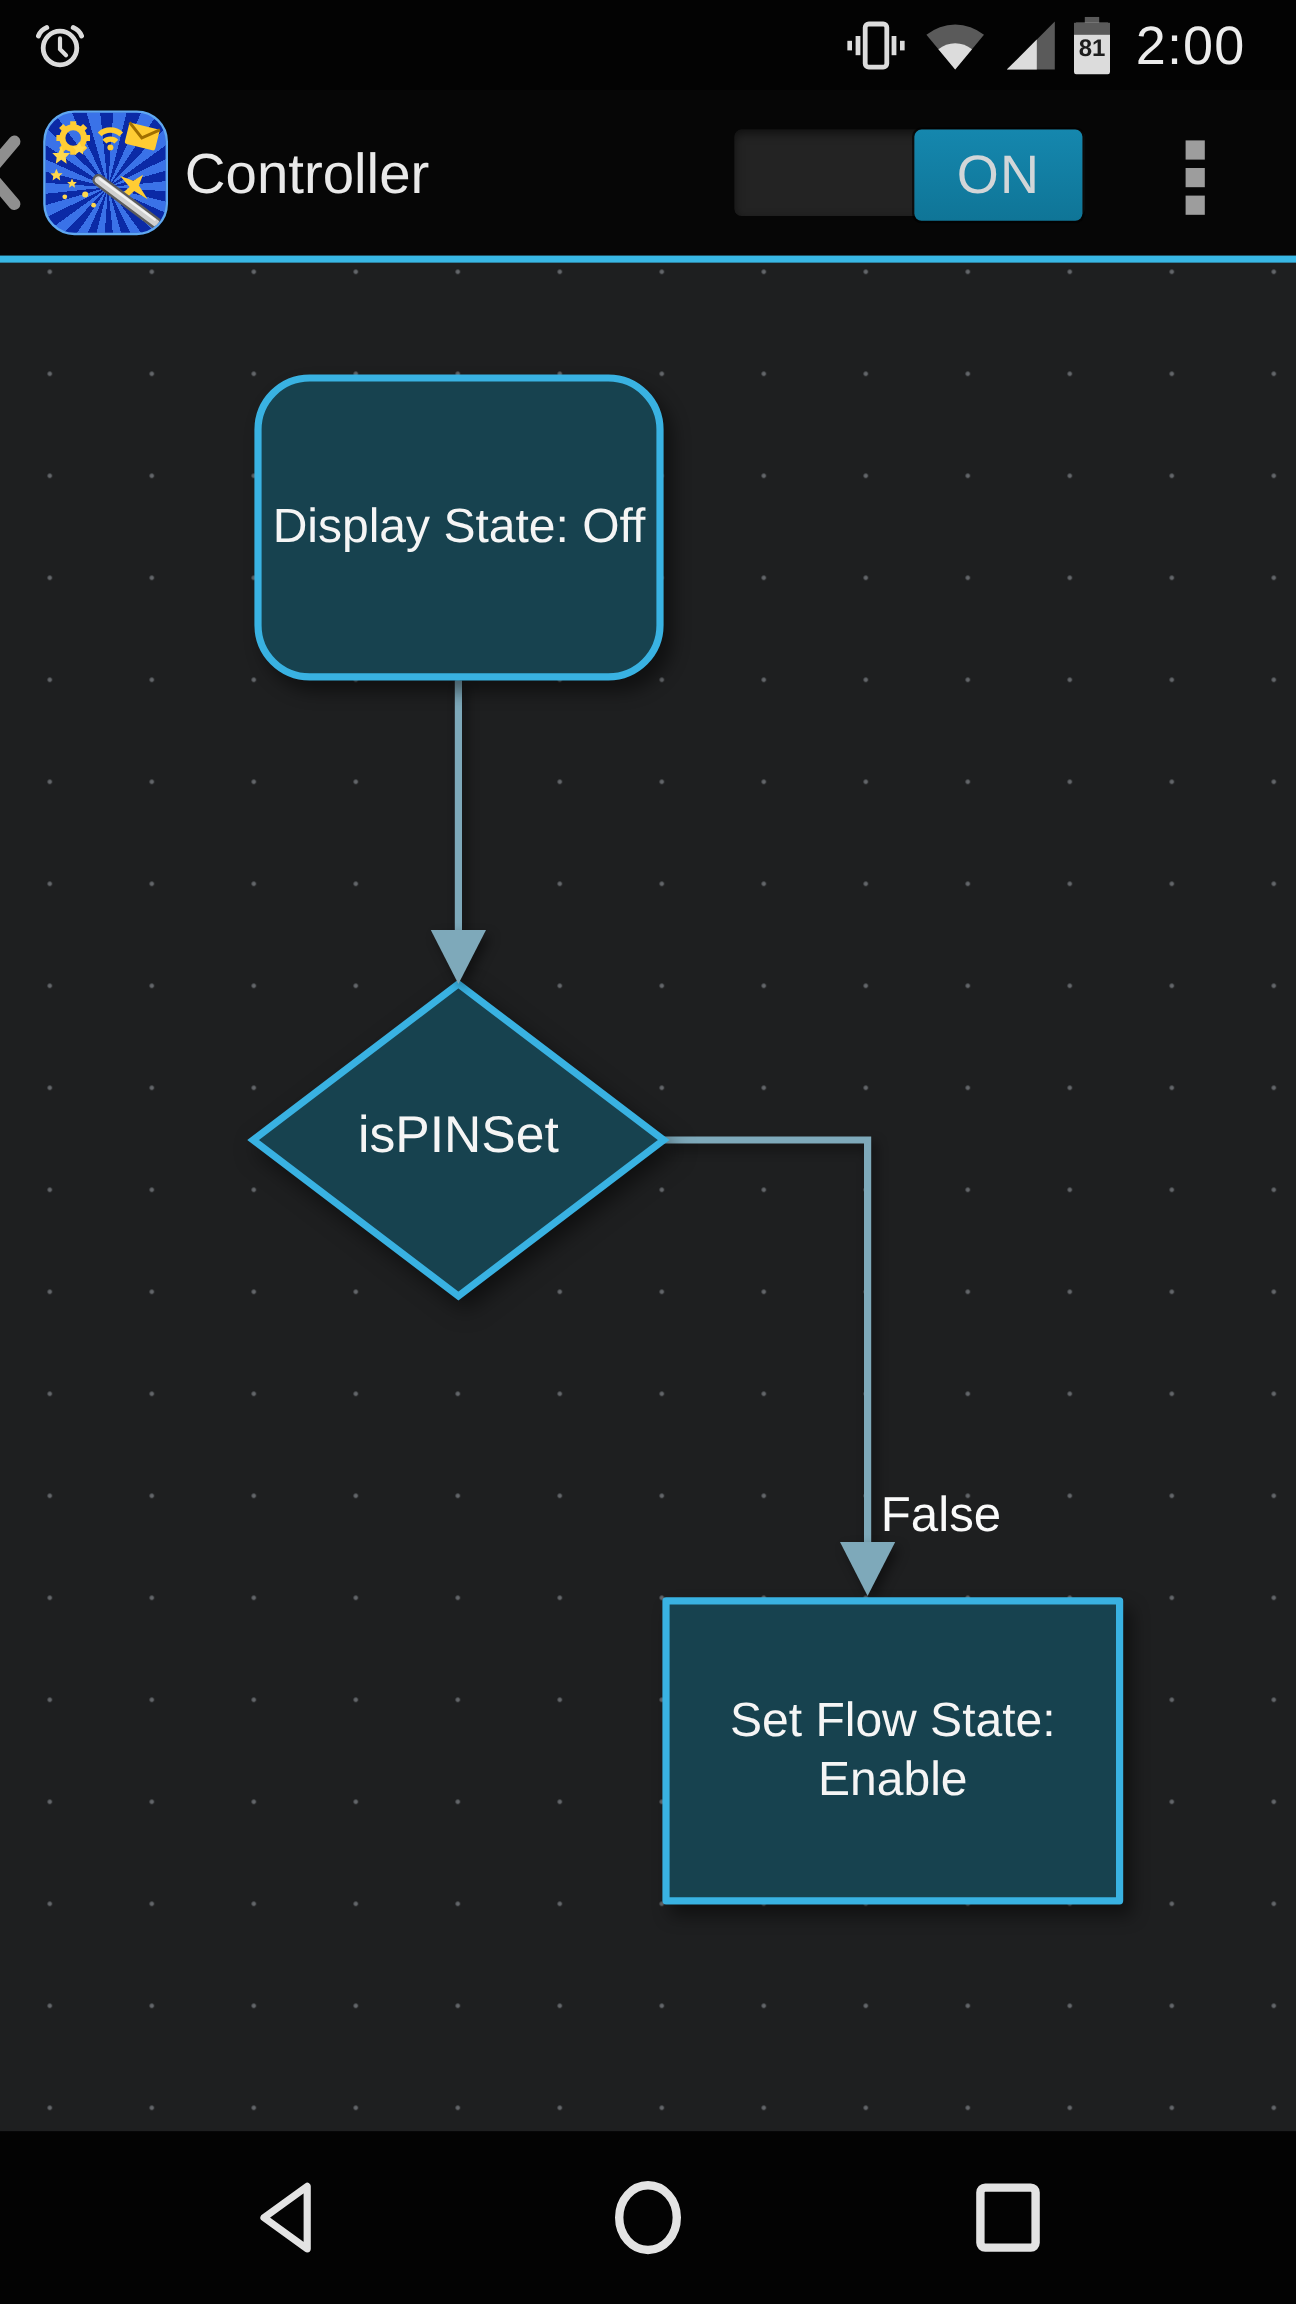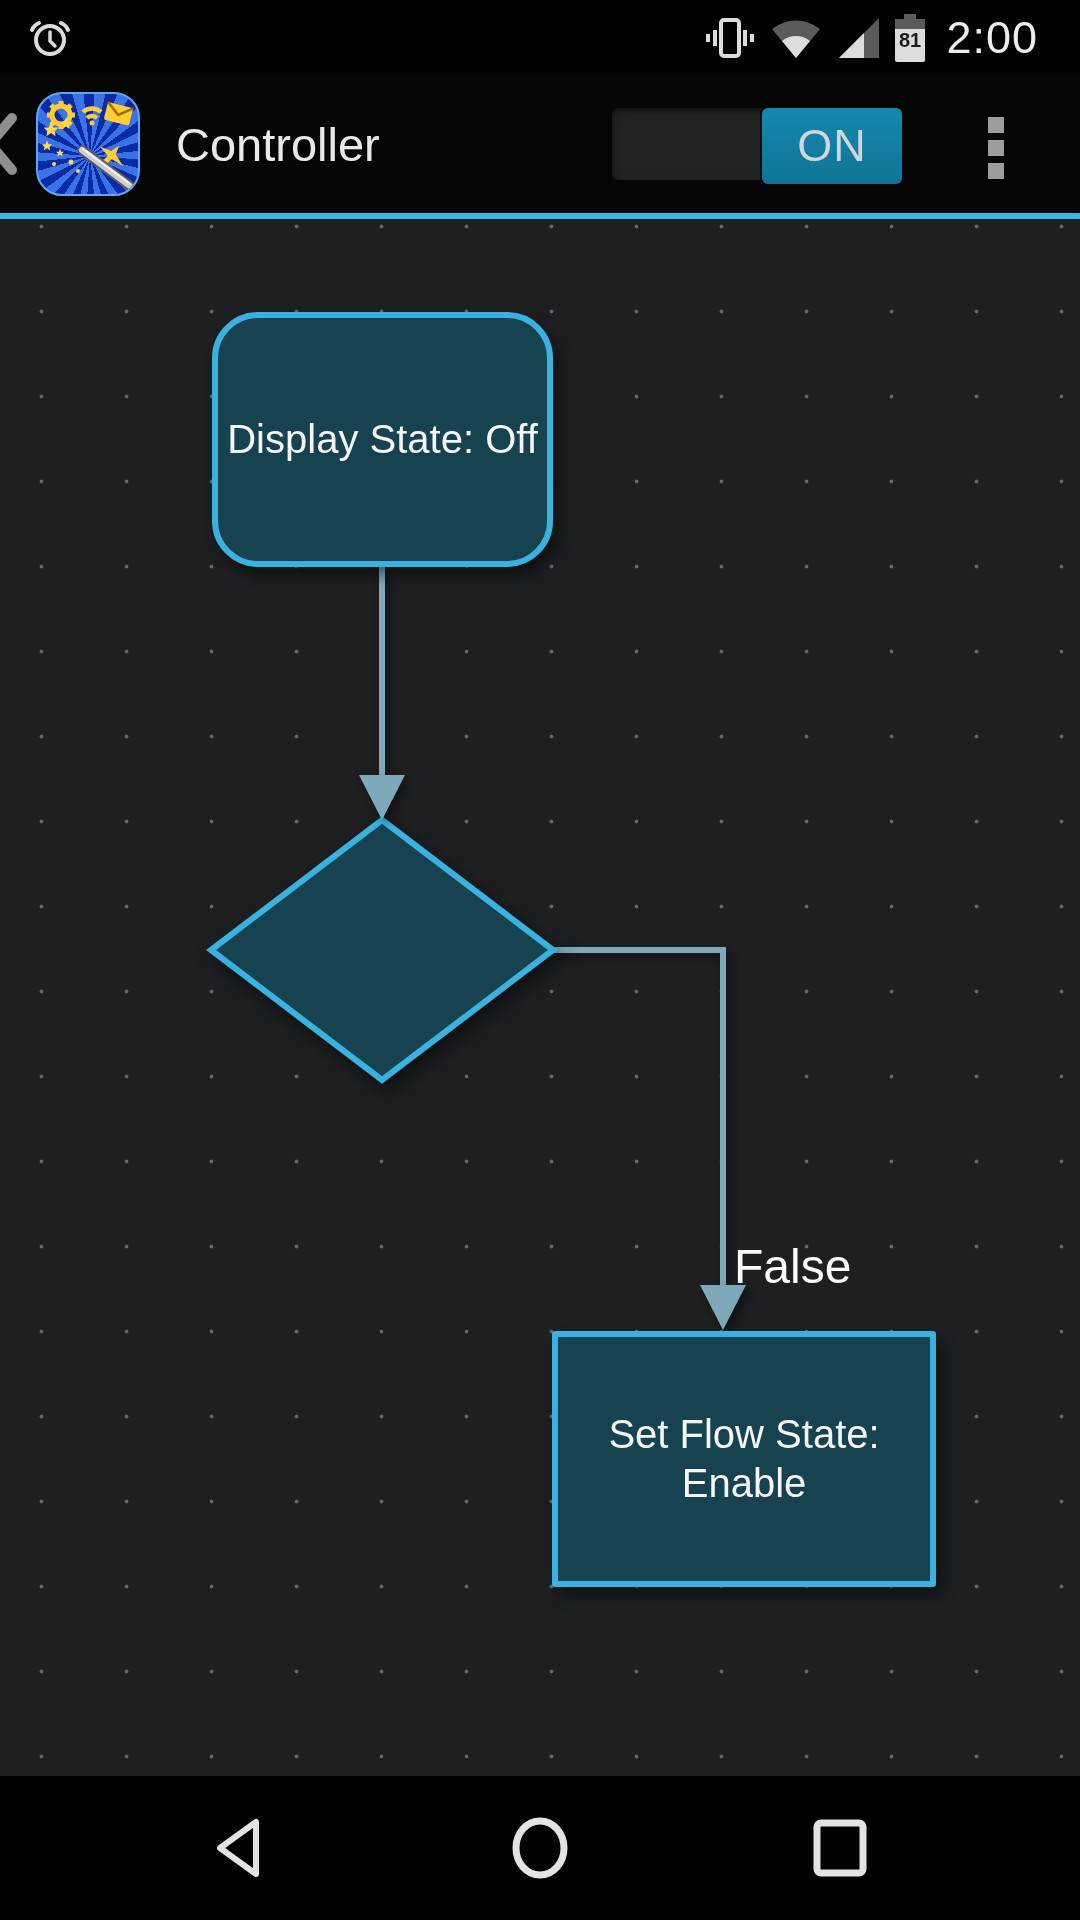--- a/index.html
+++ b/index.html
@@ -20,21 +20,21 @@
     position:absolute;left:0;top:75px;width:1080px;height:138px;background:#060606;
     display:flex;align-items:center;
   }
   .back-chevron-svg{margin-left:-16px;flex:0 0 auto;}
   .app-icon{
     position:relative;width:104px;height:104px;border-radius:26px;margin-left:8px;flex:0 0 auto;
     overflow:hidden;border:2px solid #5fa8f0;box-sizing:border-box;
     background:#0d2db0 repeating-conic-gradient(from 4deg at 52% 62%, #3a72e8 0deg 10deg, #0b2aa6 10deg 20deg);
   }
   .app-icon svg{position:absolute;left:0;top:0;}
-  .app-title{font-size:47px;font-weight:400;color:#e9e9e9;margin:0 0 0 36px;}
+  .app-title{font-size:47px;font-weight:400;color:#e9e9e9;margin:0 0 0 14px;}
   .switch{
     position:absolute;left:612px;top:33px;width:292px;height:72px;border-radius:6px;
     background:#232323;box-shadow:inset 0 3px 8px rgba(0,0,0,0.55);
   }
   .switch-thumb{
     position:absolute;left:150px;top:0;width:140px;height:76px;border-radius:6px;
     background:linear-gradient(#1587ae,#0f7597);box-shadow:0 0 0 2px rgba(0,0,0,0.6);
     display:flex;align-items:center;justify-content:center;
   }
   .switch-thumb span{font-size:45px;color:#d2d6d8;letter-spacing:1px;}
@@ -61,21 +61,21 @@
     position:absolute;box-sizing:border-box;background:#17424f;border:6px solid #39b2e2;
     color:#f5f5f5;display:flex;flex-direction:column;align-items:center;justify-content:center;
     text-align:left;box-shadow:7px 9px 14px rgba(0,0,0,0.45);font-size:40px;
   }
   .node-start{left:212px;top:93px;width:341px;height:255px;border-radius:46px;}
   .node-action{left:552px;top:1112px;width:384px;height:256px;border-radius:3px;line-height:49px;}
   .diamond-label{
     position:absolute;left:212px;top:703px;width:340px;text-align:center;
     font-size:43px;color:#f5f5f5;
   }
-  .edge-label{position:absolute;left:734px;top:1020px;font-size:48px;color:#fafafa;}
+  .edge-label{position:absolute;left:734px;top:1020px;font-size:41px;color:#fafafa;}
   
   .nav-bar{position:absolute;left:0;top:1776px;width:1080px;height:144px;background:#030303;}
   .nav-btn{
     position:absolute;top:22px;width:100px;height:100px;background:transparent;border:none;
     display:flex;align-items:center;justify-content:center;cursor:pointer;padding:0;
   }
   .nav-back{left:190px;}
   .nav-home{left:490px;}
   .nav-recents{left:790px;}
 </style>
@@ -175,20 +175,21 @@
       <path class="edge-line" d="M553 731 L723 731 L723 1068"></path>
       <polygon class="diamond-shape" points="382,601 553,731 382,861 211,731"></polygon>
       <polygon class="edge-arrow" points="359,556 405,556 382,601"></polygon>
       <polygon class="edge-arrow" points="700,1066 746,1066 723,1111"></polygon>
     </svg>
 
     <div class="node node-start">
       <span>Display State: Off</span>
     </div>
 
+    <div class="diamond-label">isPINSet</div>
 
     <div class="edge-label">False</div>
 
     <div class="node node-action">
       <span>Set Flow State:</span>
       <span>Enable</span>
     </div>
   </main>
 
   <nav class="nav-bar">

